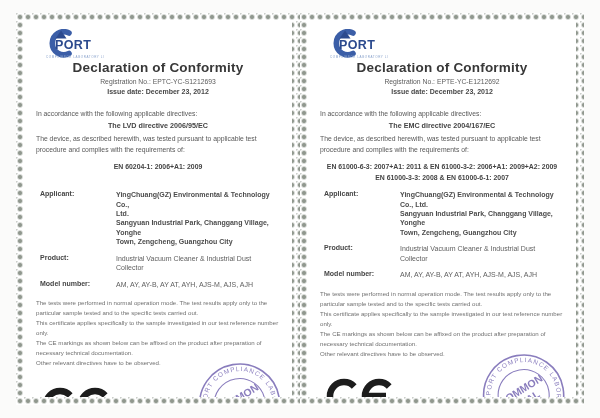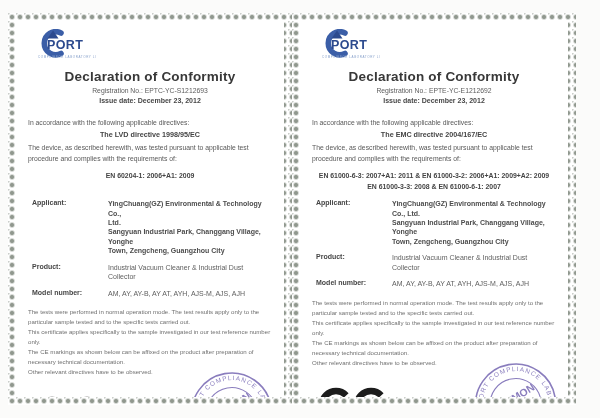--- a/index.html
+++ b/index.html
@@ -3,36 +3,36 @@
 <meta charset="utf-8">
 <style>
   html,body { margin:0; padding:0; }
   body {
     width:600px; height:418px;
     background:#fbfbfa;
     font-family:"Liberation Sans", sans-serif;
     color:#4a4a4a;
     overflow:hidden;
   }
-  .page { display:flex; justify-content:flex-start; box-sizing:border-box;
+  .page { display:flex; justify-content:center; box-sizing:border-box;
           width:600px; height:418px; padding:13px 8px; }
   
   .cert {
     position:relative; width:284px; height:392px; background:#fff;
     background-image:
       radial-gradient(circle at 4px 4px, rgba(138,146,136,0.95) 1.5px, rgba(138,146,136,0.28) 2.6px, transparent 3.5px),
       radial-gradient(circle at 0px 0px, rgba(138,146,136,0.45) 1.1px, transparent 2.4px);
     background-size:8px 8px;
   }
   .cert-inner {
     position:absolute; inset:8px; background:#fff;
     padding:6px 12px 4px; box-sizing:border-box; overflow:hidden;
   }
   .logo { margin:2px 0 0 2px; display:block; }
-  .title { text-align:center; font-weight:bold; font-size:13.5px; color:#383838; margin-top:10px; letter-spacing:.2px; }
+  .title { text-align:center; font-weight:bold; font-size:13.5px; color:#383838; margin-top:1px; letter-spacing:.2px; }
   .reg   { text-align:center; font-size:6.8px; color:#5c5c5c; margin-top:3px; }
   .issue { text-align:center; font-size:7px; font-weight:bold; color:#474747; margin-top:3px; }
   .intro { font-size:6.8px; color:#585858; margin-top:15px; }
   .directive { text-align:center; font-size:7.2px; font-weight:bold; color:#444; margin-top:4px; }
   .device { font-size:6.8px; color:#585858; margin-top:4px; line-height:1.55; }
   .standards { margin-top:7px; }
   .std-line { text-align:center; font-size:6.9px; font-weight:bold; color:#444; min-height:10.5px; line-height:10.5px; }
   .fields { margin-top:4px; }
   .field-row { display:flex; margin-top:7px; }
   .field-label { width:80px; flex:none; font-size:7px; font-weight:bold; color:#454545; padding-left:4px; box-sizing:border-box; }
@@ -61,21 +61,21 @@
         <polygon points="23,1.5 28.5,9.5 17.5,9.5" fill="#2c4a8e"></polygon>
         <text x="17" y="20" font-size="12.5" font-weight="bold" fill="#2c4a8e" letter-spacing="0.4" font-family="Liberation Sans, sans-serif">PORT</text>
         <text x="8" y="28.5" font-size="3" fill="#8aa3cc" letter-spacing="0.6" font-family="Liberation Sans, sans-serif">COMPLIANCE LABORATORY LIMITED</text>
       </svg>
 
       <div class="title">Declaration of Conformity</div>
       <div class="reg">Registration No.: EPTC-YC-S1212693</div>
       <div class="issue">Issue date: December 23, 2012</div>
 
       <div class="intro">In accordance with the following applicable directives:</div>
-      <div class="directive">The LVD directive 1998/95/EC</div>
+      <div class="directive">The LVD directive 2006/95/EC</div>
       <div class="device">The device, as described herewith, was tested pursuant to applicable test procedure and complies with the requirements of:</div>
 
       <div class="standards">
         <div class="std-line">EN 60204-1: 2006+A1: 2009</div>
         <div class="std-line"></div>
       </div>
 
       <div class="fields">
         <div class="field-row applicant">
           <div class="field-label">Applicant:</div>

